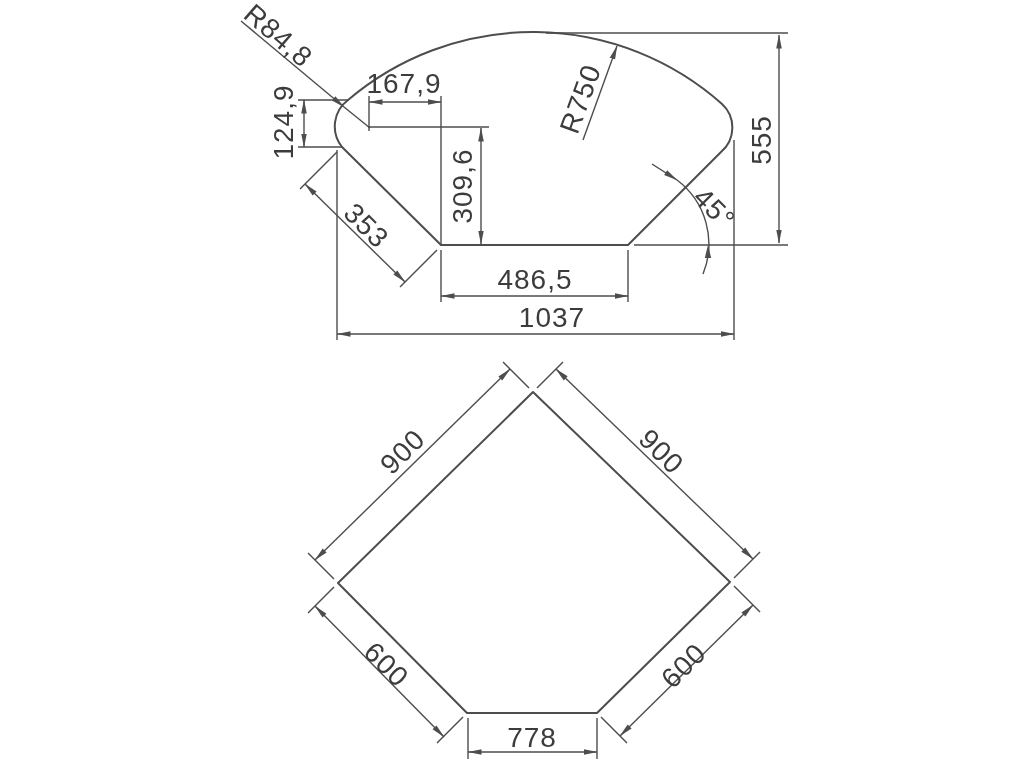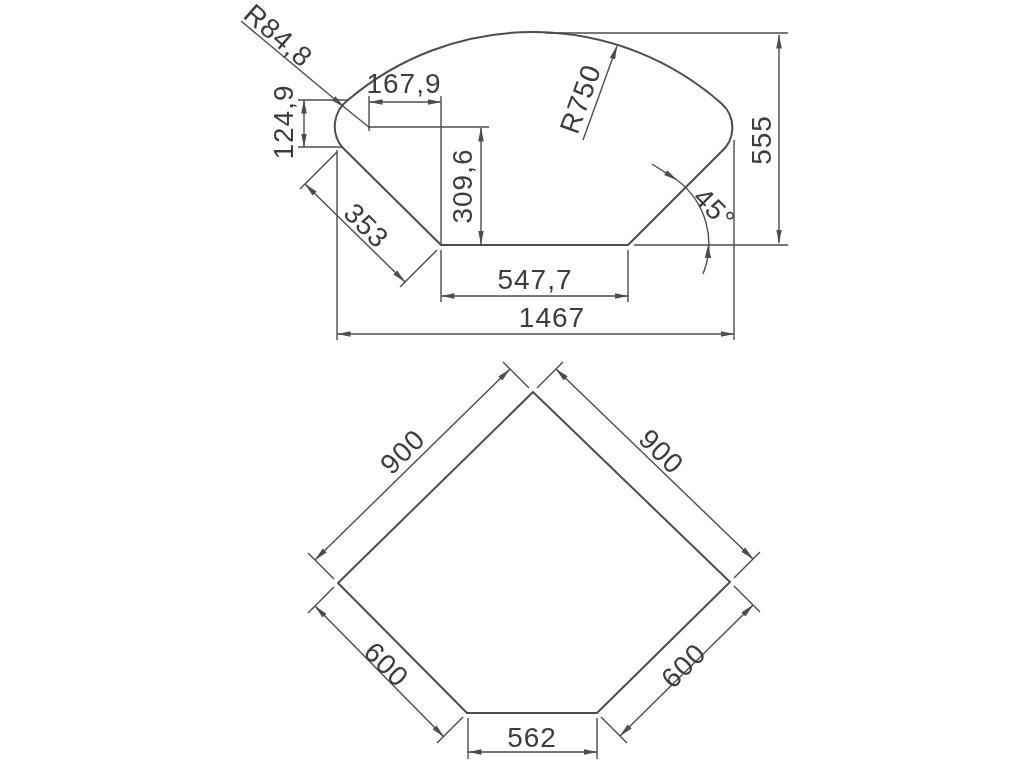--- a/index.html
+++ b/index.html
@@ -100,22 +100,22 @@
   </svg>
 
   <div class="dim" style="left:278px;top:36px;transform:translate(-50%,-50%) rotate(41deg)">R84,8</div>
   <div class="dim" style="left:404px;top:84px">167,9</div>
   <div class="dim" style="left:284px;top:122px;transform:translate(-50%,-50%) rotate(-90deg)">124,9</div>
   <div class="dim" style="left:581px;top:99px;transform:translate(-50%,-50%) rotate(-70deg)">R750</div>
   <div class="dim" style="left:762px;top:140px;transform:translate(-50%,-50%) rotate(-90deg)">555</div>
   <div class="dim" style="left:366px;top:226px;transform:translate(-50%,-50%) rotate(45deg)">353</div>
   <div class="dim" style="left:463px;top:186px;transform:translate(-50%,-50%) rotate(-90deg)">309,6</div>
   <div class="dim" style="left:714px;top:209px;transform:translate(-50%,-50%) rotate(45deg)">45°</div>
-  <div class="dim" style="left:535px;top:280px">547,7</div>
-  <div class="dim" style="left:552px;top:318px">1467</div>
+  <div class="dim" style="left:535px;top:280px">486,5</div>
+  <div class="dim" style="left:552px;top:318px">1037</div>
 
   <div class="dim" style="left:403px;top:452px;transform:translate(-50%,-50%) rotate(-45deg)">900</div>
   <div class="dim" style="left:661px;top:452px;transform:translate(-50%,-50%) rotate(45deg)">900</div>
   <div class="dim" style="left:386px;top:665px;transform:translate(-50%,-50%) rotate(45deg)">600</div>
   <div class="dim" style="left:684px;top:666px;transform:translate(-50%,-50%) rotate(-45deg)">600</div>
-  <div class="dim" style="left:532px;top:738px">562</div>
+  <div class="dim" style="left:532px;top:738px">778</div>
 
 </div>
 
 </body></html>

